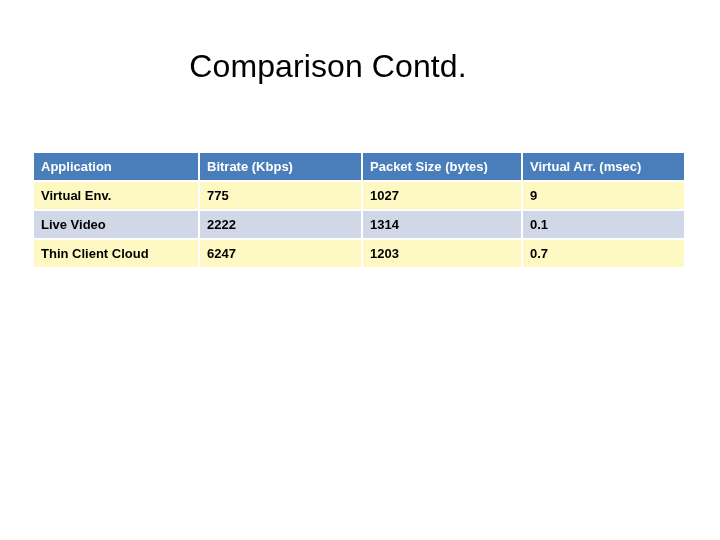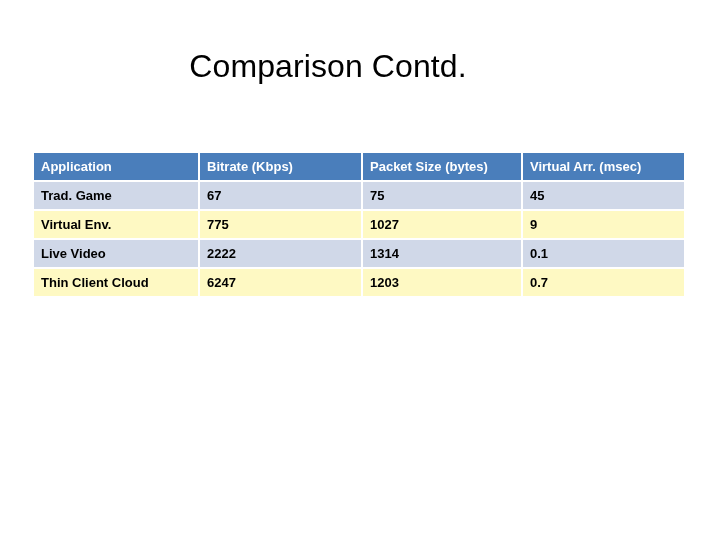--- a/index.html
+++ b/index.html
@@ -101,26 +101,20 @@
       </colgroup>
       <thead>
         <tr>
           <th>Application</th>
           <th>Bitrate (Kbps)</th>
           <th>Packet Size (bytes)</th>
           <th>Virtual Arr. (msec)</th>
         </tr>
       </thead>
       <tbody>
-        <tr class="row-odd">
-          <td>Trad. Game</td>
-          <td>67</td>
-          <td>75</td>
-          <td>45</td>
-        </tr>
         <tr class="row-even">
           <td>Virtual Env.</td>
           <td>775</td>
           <td>1027</td>
           <td>9</td>
         </tr>
         <tr class="row-odd">
           <td>Live Video</td>
           <td>2222</td>
           <td>1314</td>

